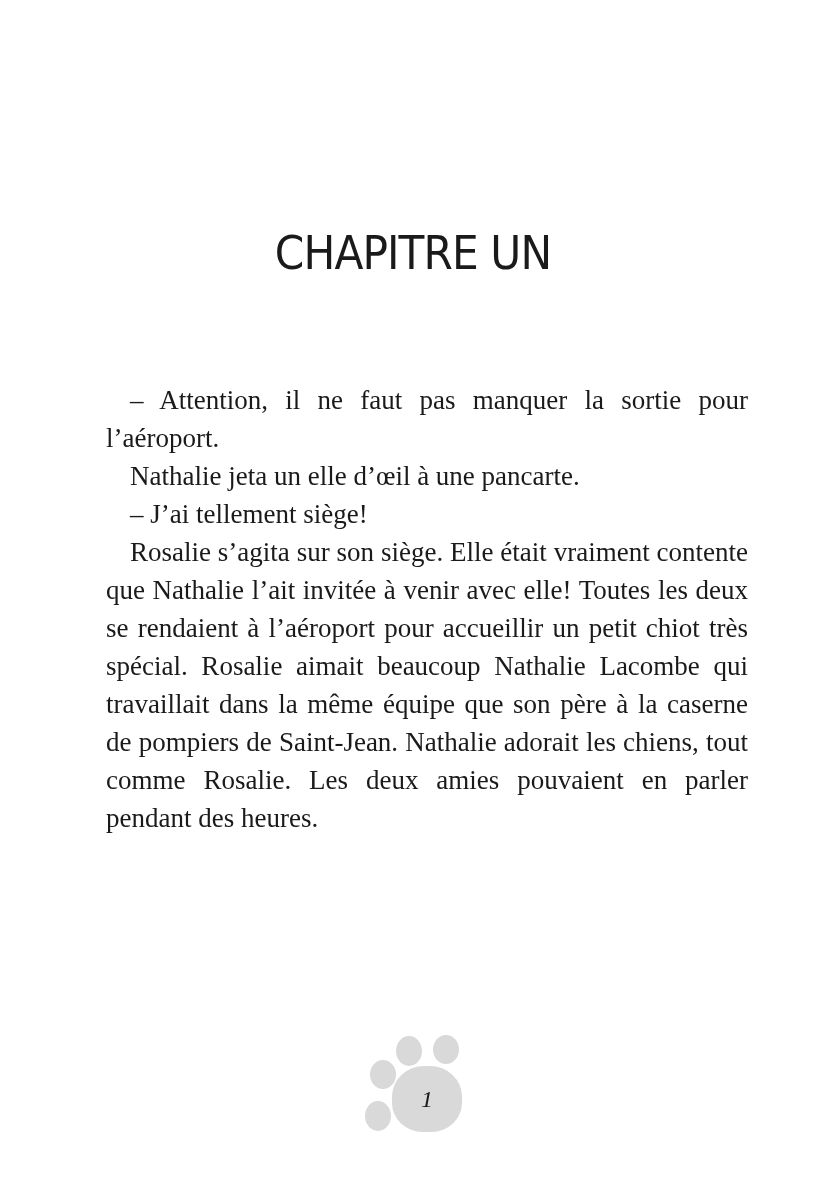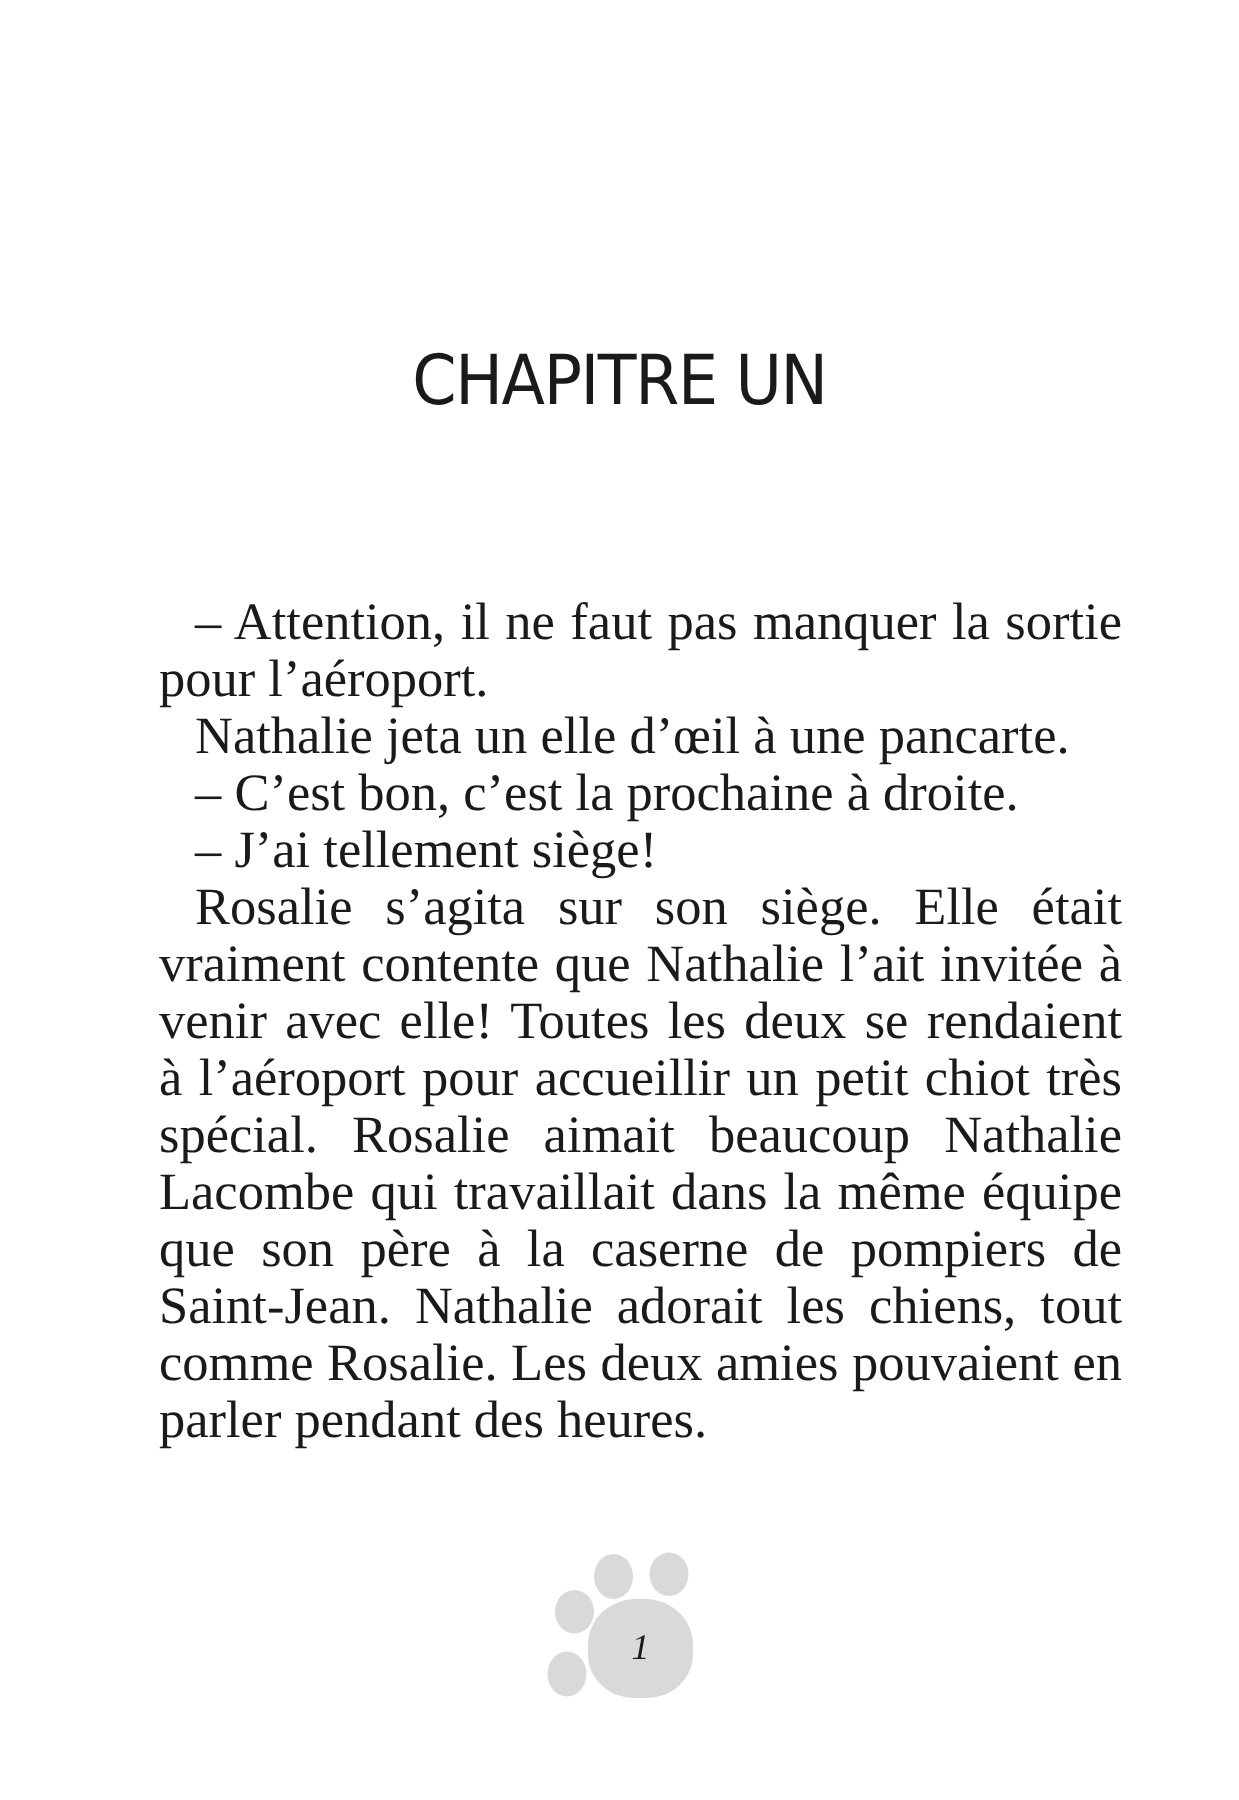--- a/index.html
+++ b/index.html
@@ -5,23 +5,23 @@
   html, body { margin: 0; padding: 0; background: #ffffff; }
   body { width: 826px; height: 1200px; position: relative; overflow: hidden; }
   .title {
     position: absolute; left: 0; width: 826px; top: 226px;
     text-align: center;
     font-family: "DejaVu Sans", sans-serif;
     font-size: 46px; font-weight: normal; letter-spacing: -1px;
     color: #1a1a1a; transform: scaleX(0.92);
   }
   .body-text {
-    position: absolute; left: 106px; top: 396px; width: 642px;
+    position: absolute; left: 106px; top: 381px; width: 642px;
     font-family: "Liberation Serif", serif;
-    font-size: 35px; line-height: 38px; color: #1a1a1a;
+    font-size: 27px; line-height: 38px; color: #1a1a1a;
   }
   .p { margin: 0; text-indent: 24px; text-align: justify; }
   .paw { position: absolute; left: 0; top: 0; width: 826px; height: 1200px; pointer-events: none; }
   .toe { position: absolute; background: #d9d9d9; border-radius: 50%; }
   .pad {
     position: absolute; left: 392px; top: 1066px; width: 70px; height: 66px;
     background: #d9d9d9; border-radius: 46% 46% 44% 44%;
     display: flex; align-items: center; justify-content: center;
   }
   .page-num {
@@ -30,21 +30,20 @@
   }
 </style>
 </head>
 <body>
 
 <div class="title">CHAPITRE UN</div>
 
 <div class="body-text">
   <p class="p">– Attention, il ne faut pas manquer la sortie pour l’aéroport.</p>
   <p class="p">Nathalie jeta un elle d’œil à une pancarte.</p>
-  <p class="p">– C’est bon, c’est la prochaine à droite.</p>
   <p class="p">– J’ai tellement siège!</p>
   <p class="p">Rosalie s’agita sur son siège. Elle était vraiment contente que Nathalie l’ait invitée à venir avec elle! Toutes les deux se rendaient à l’aéroport pour accueillir un petit chiot très spécial. Rosalie aimait beaucoup Nathalie Lacombe qui travaillait dans la même équipe que son père à la caserne de pompiers de Saint-Jean. Nathalie adorait les chiens, tout comme Rosalie. Les deux amies pouvaient en parler pendant des heures.</p>
 </div>
 
 <div class="paw">
   <div class="toe" style="left:396px;top:1036px;width:26px;height:30px;"></div>
   <div class="toe" style="left:433px;top:1035px;width:26px;height:29px;"></div>
   <div class="toe" style="left:370px;top:1060px;width:26px;height:29px;"></div>
   <div class="toe" style="left:365px;top:1101px;width:26px;height:30px;"></div>
   <div class="pad">

